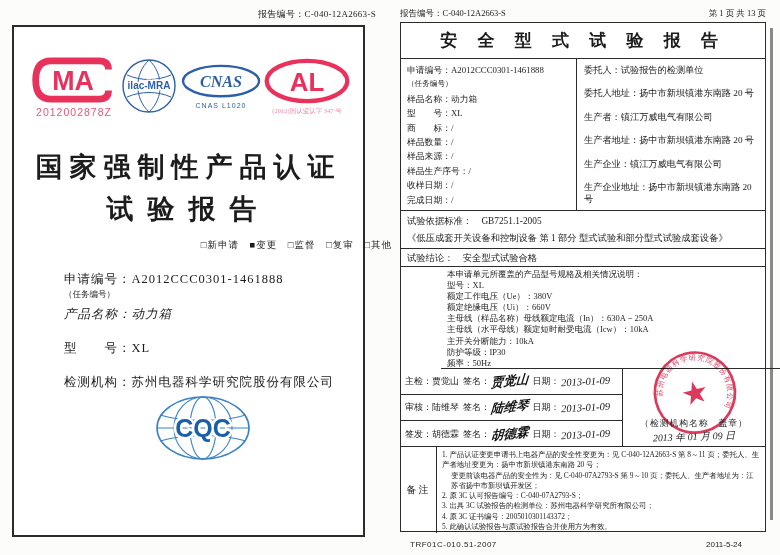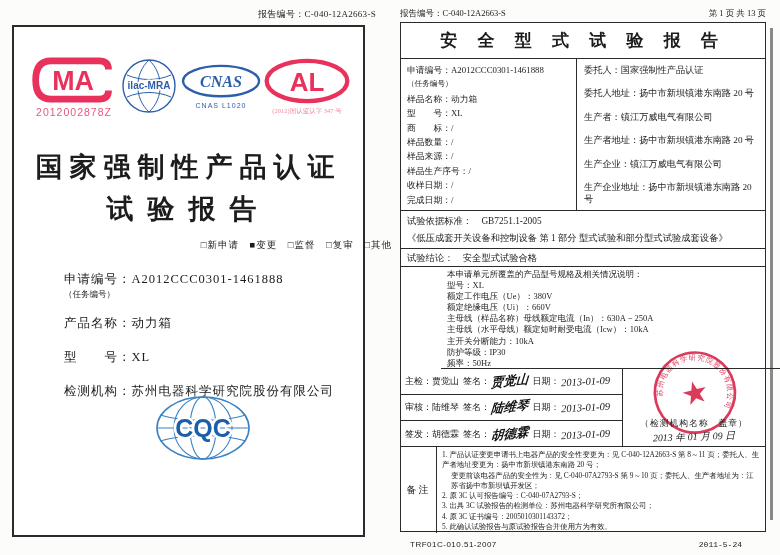--- a/index.html
+++ b/index.html
@@ -15,21 +15,21 @@
   .cma-no{font-size:10.5px;color:#e8577a;letter-spacing:1px;margin-top:1px;font-family:"Liberation Sans",sans-serif;}
   .cnas-no{font-size:7px;color:#2c5faa;letter-spacing:1px;margin-top:1px;font-family:"Liberation Sans",sans-serif;}
   .al-no{font-size:6.5px;color:#ef8ba4;margin-top:2px;}
   .logo-center{display:flex;align-items:center;gap:3px;}
   .ltitle1{position:absolute;top:122px;left:0;width:100%;text-align:center;font-size:27px;font-weight:600;letter-spacing:7px;}
   .ltitle2{position:absolute;top:164px;left:0;width:100%;text-align:center;font-size:27px;font-weight:600;letter-spacing:14px;}
   .lchecks{position:absolute;top:212px;left:16px;width:100%;text-align:right;font-size:9.5px;letter-spacing:1px;padding-left:13px;}
   .lfields{position:absolute;top:244px;left:50px;width:290px;font-size:12.5px;letter-spacing:1px;}
   .lf-main{margin-top:0;}
   .lf-task{font-size:8.5px;letter-spacing:0;margin-top:1px;}
-  .lf-gap1{margin-top:14px;}
+  .lf-gap1{margin-top:5px;font-style:italic;}
   .lf-gap2{margin-top:17px;}
   .cqc-wrap{position:absolute;top:366px;left:0;width:100%;display:flex;justify-content:center;padding-left:14px;}
 
   
   .page-right{position:absolute;left:398px;top:0;width:372px;height:555px;}
   .rhdr{position:absolute;top:8px;left:2px;width:366px;display:flex;justify-content:space-between;font-size:8.5px;}
   .rtable{position:absolute;top:22px;left:2px;width:366px;height:510px;border:1.5px solid #2b2b2b;background:#fff;box-sizing:border-box;}
   .row{position:absolute;left:0;width:100%;box-sizing:border-box;border-bottom:1px solid #2b2b2b;}
   .row-title{top:0;height:36px;display:flex;align-items:center;justify-content:center;font-size:17px;font-weight:700;letter-spacing:8px;}
   .row-info{top:36px;height:152px;display:flex;}
@@ -46,21 +46,21 @@
   .hdate{display:inline-block;font-style:italic;font-size:10.5px;transform:rotate(-3deg);color:#111;margin-left:1px;}
   .stamp-cell{position:absolute;left:222px;top:0;right:0;height:100%;}
   .stamp-svg{position:absolute;left:18px;top:-22px;transform:rotate(-14deg);mix-blend-mode:multiply;}
   .stamp-caption{position:absolute;left:0;bottom:16px;width:100%;text-align:center;font-size:8.8px;letter-spacing:1px;}
   .stamp-date{position:absolute;left:0;bottom:2px;width:100%;text-align:center;font-size:10px;font-style:italic;transform:rotate(-2deg);}
   .row-remarks{top:424px;height:86px;border-bottom:none;display:flex;}
   .remark-label{width:36px;border-right:1px solid #2b2b2b;box-sizing:border-box;display:flex;align-items:center;justify-content:center;font-size:10px;letter-spacing:2px;}
   .remark-body{flex:1;padding:3px 5px;font-size:7.4px;line-height:10.3px;}
   .remark-indent{padding-left:9px;}
   .rfooter-left{position:absolute;left:12px;top:540px;font-size:8px;font-family:"Liberation Sans",sans-serif;letter-spacing:.5px;}
-  .rfooter-right{position:absolute;right:28px;top:540px;font-size:8px;font-family:Liberation Mono, monospace;}
+  .rfooter-right{position:absolute;right:28px;top:540px;font-size:8px;font-family:Liberation Sans, sans-serif;}
 </style>
 </head>
 <body>
 
 <div class="canvas">
   <div class="scan-edge-right"></div>
 
   <div class="report-no-left">报告编号：C-040-12A2663-S</div>
 
   <div class="page-left">
@@ -139,21 +139,21 @@
           <div>样品名称：动力箱</div>
           <div>型　　号：XL</div>
           <div>商　　标：/</div>
           <div>样品数量：/</div>
           <div>样品来源：/</div>
           <div>样品生产序号：/</div>
           <div>收样日期：/</div>
           <div>完成日期：/</div>
         </div>
         <div class="info-right">
-          <div>委托人：国家强制性产品认证</div>
+          <div>委托人：试验报告的检测单位</div>
           <div>委托人地址：扬中市新坝镇港东南路 20 号</div>
           <div>生产者：镇江万威电气有限公司</div>
           <div>生产者地址：扬中市新坝镇港东南路 20 号</div>
           <div>生产企业：镇江万威电气有限公司</div>
           <div>生产企业地址：扬中市新坝镇港东南路 20 号</div>
         </div>
       </div>
 
       <div class="row row-std">
         <div>试验依据标准：　GB7251.1-2005</div>

